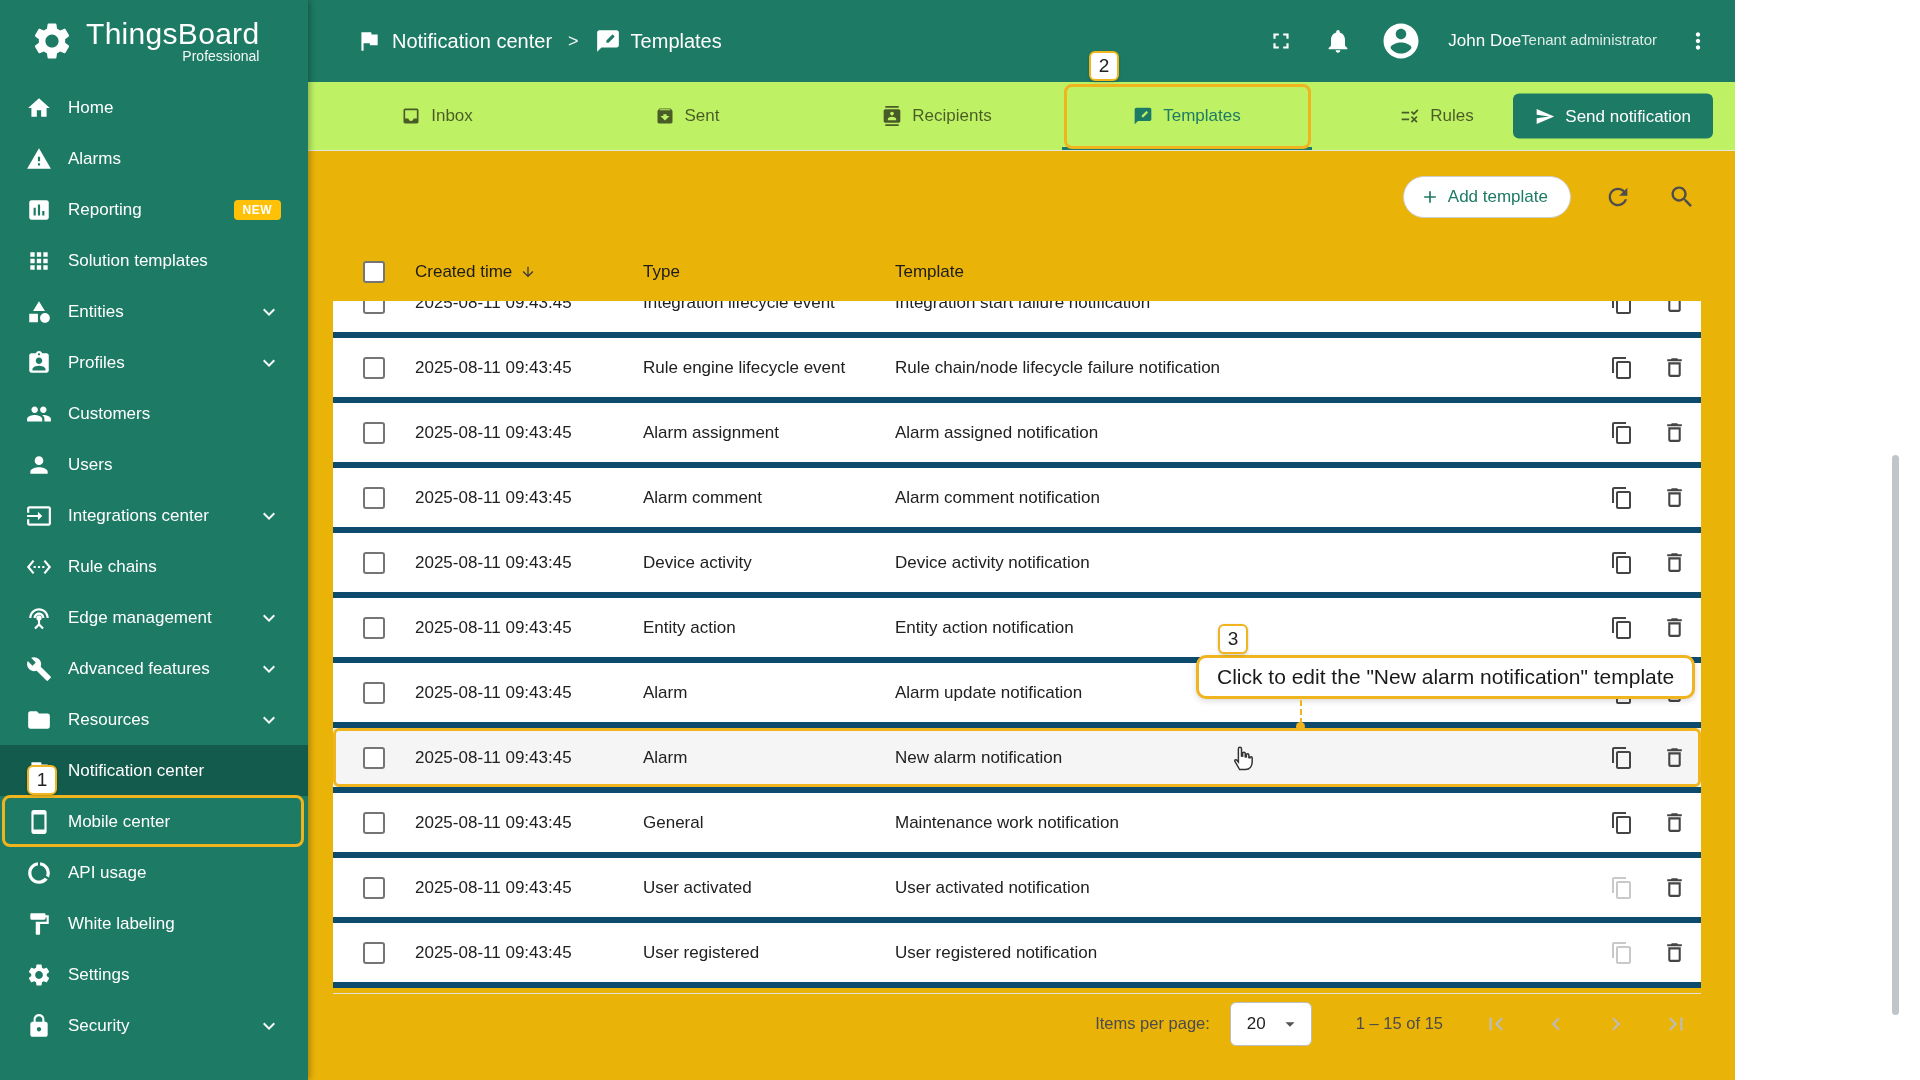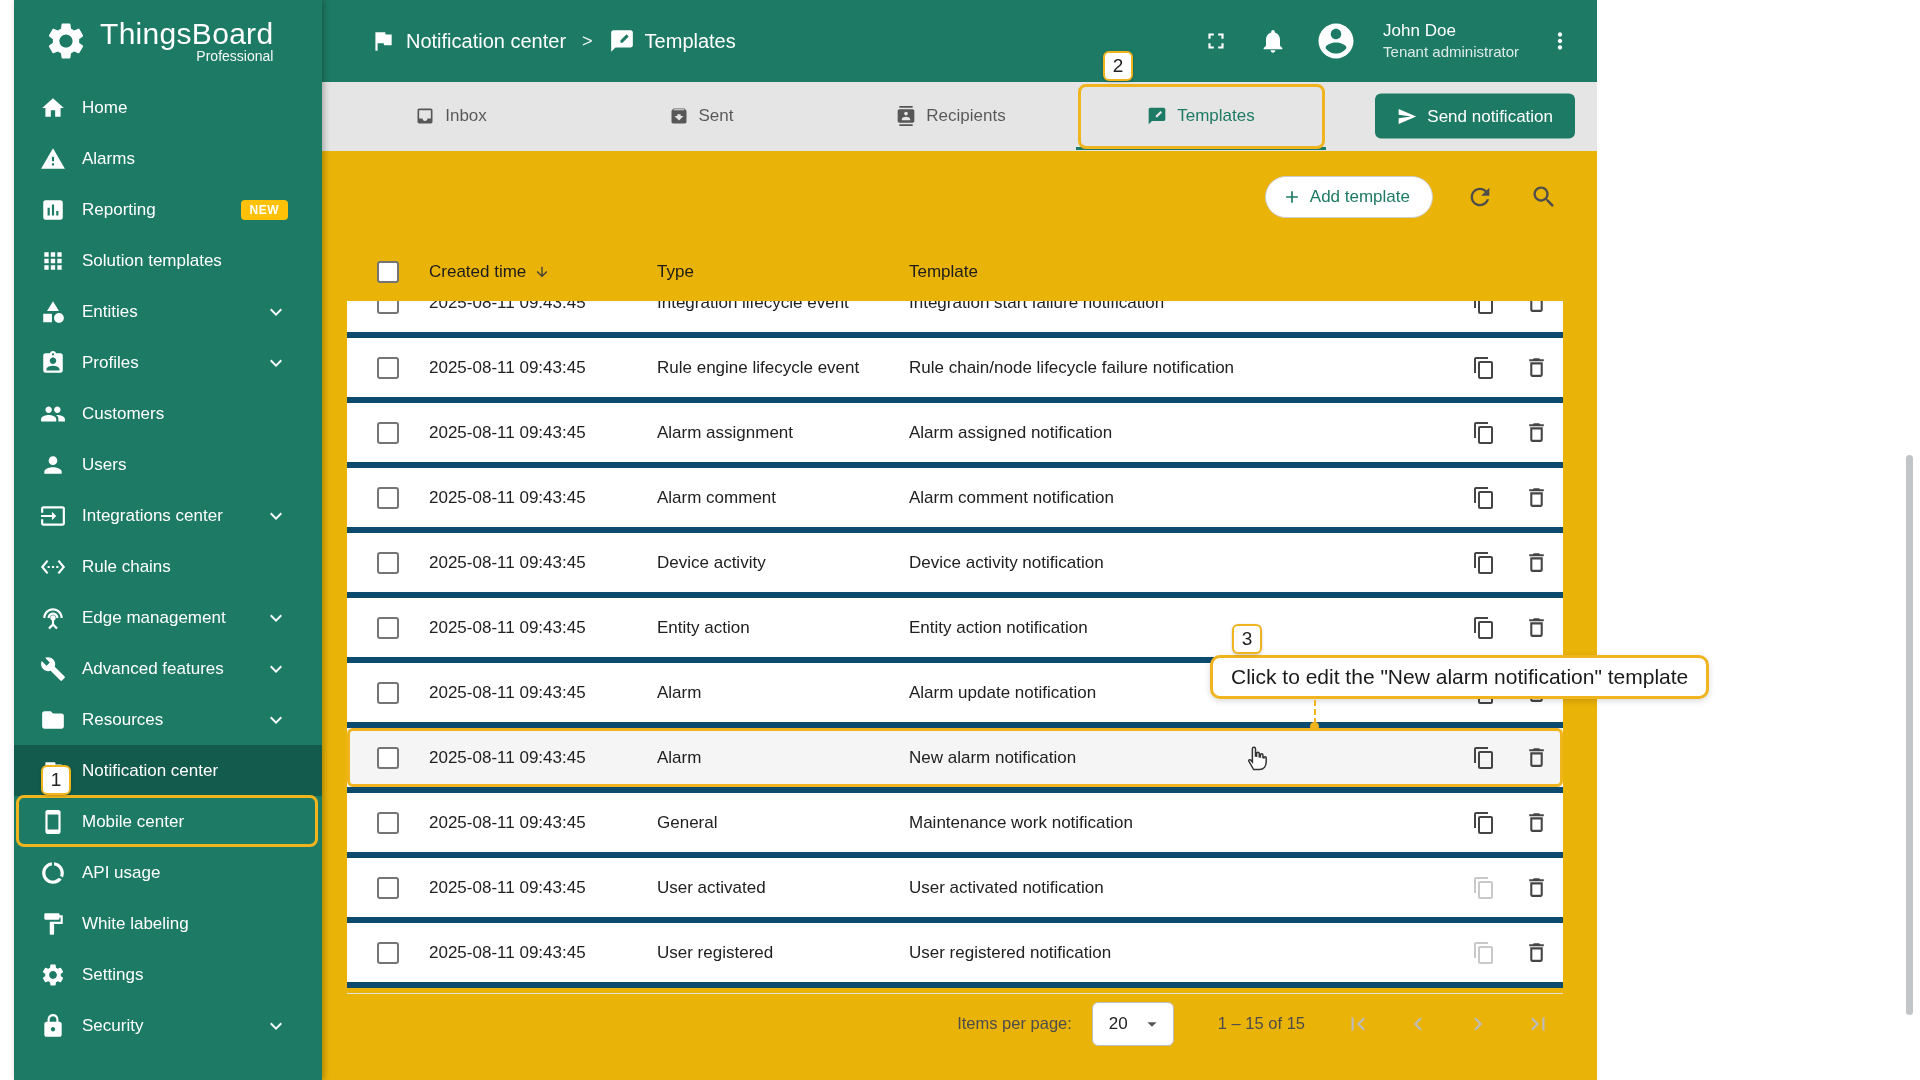--- a/index.html
+++ b/index.html
@@ -1,52 +1,52 @@
 <!DOCTYPE html>
 <html style="--primary: #1d7a64; --primary-dark: #135b4c; --accent: #f0b41e; --badge: #ffc107; --row-highlight-bg: #f5f5f5;"><head>
 <meta charset="utf-8">
 <style>
   * { margin:0; padding:0; box-sizing:border-box; }
   html,body { width:1920px; height:1080px; overflow:hidden; background:#fff;
     font-family:"Liberation Sans", sans-serif; }
-  .app { position:relative; width:1583px; height:1080px; display:flex;margin-left:14px; }
+  .app { position:relative; width:1735px; height:1080px; display:flex; }
   .icz { display:inline-flex; align-items:center; justify-content:center; flex:0 0 auto; }
   .icz svg { display:block; }
 
   
   .sidebar { width:308px; flex:0 0 308px; background:var(--primary); color:#fff;
     z-index:6; box-shadow:2px 0 6px rgba(0,0,0,.28); display:flex; flex-direction:column; overflow:hidden; }
   .logo { height:82px; display:flex; align-items:center; padding-left:30px; gap:12px; flex:0 0 82px; }
   .logo-gear { color:#fff; }
   .logo-text { display:flex; flex-direction:column; align-items:flex-end; line-height:1.05; }
   .logo-title { font-size:30px; font-weight:500; letter-spacing:.3px; }
   .logo-sub { font-size:14px; opacity:.95; }
   .nav-item { height:51px; display:flex; align-items:center; gap:16px;
-    padding:0 34px 0 26px; font-size:17px; cursor:pointer; flex:0 0 51px; }
+    padding:0 27px 0 26px; font-size:17px; cursor:pointer; flex:0 0 51px; }
   .nav-item.active { background:var(--primary-dark); }
   .nav-label { white-space:nowrap; }
   .nav-badge { margin-left:auto; background:var(--badge); color:#fff; font-size:12px;
     font-weight:700; padding:3px 9px; border-radius:4px; letter-spacing:.5px; }
   .chev { margin-left:auto; opacity:.95; }
 
   
   .main { flex:1; display:flex; flex-direction:column; position:relative; min-width:0; }
 
   .topbar { height:82px; flex:0 0 82px; background:var(--primary); color:#fff;
     display:flex; align-items:center; padding:0 22px 0 48px; }
   .breadcrumb { display:flex; align-items:center; gap:12px; font-size:20px; }
   .crumb { display:flex; align-items:center; gap:10px; cursor:pointer; }
   .crumb-sep { font-size:18px; opacity:.95; margin:0 4px; }
   .topbar-right { margin-left:auto; display:flex; align-items:center; gap:26px; }
   .tb-icon-btn { background:none; border:none; color:#fff; cursor:pointer; display:flex; padding:2px; }
-  .user-block { display:flex; flex-direction:column; line-height:1.3; }
+  .user-block { display:flex; flex-direction:row; line-height:1.3; }
   .user-name { font-size:17px; }
   .user-role { font-size:15px; opacity:.85; }
 
-  .tabsbar { height:69px; flex:0 0 69px; background:#e5e5e5; border-bottom:1px solid #e4e4e4;
+  .tabsbar { height:69px; flex:0 0 69px; background:#bef264; border-bottom:1px solid #e4e4e4;
     display:flex; position:relative; }
   .tabs { display:flex; padding-left:4px; }
   .tab { width:250px; display:flex; align-items:center; justify-content:center; gap:10px;
     font-size:17px; font-weight:500; color:rgba(0,0,0,.62); cursor:pointer; position:relative; }
   .tab.active { color:var(--primary); }
   .tab.active::after { content:""; position:absolute; left:0; right:0; bottom:0; height:3px; background:var(--primary); }
   .send-btn { position:absolute; right:22px; top:50%; transform:translateY(-50%);
     height:45px; background:var(--primary); color:#fff; border:none; border-radius:6px;
     font-size:17px; font-weight:500; display:flex; align-items:center; gap:10px;
     padding:0 22px; cursor:pointer; }

